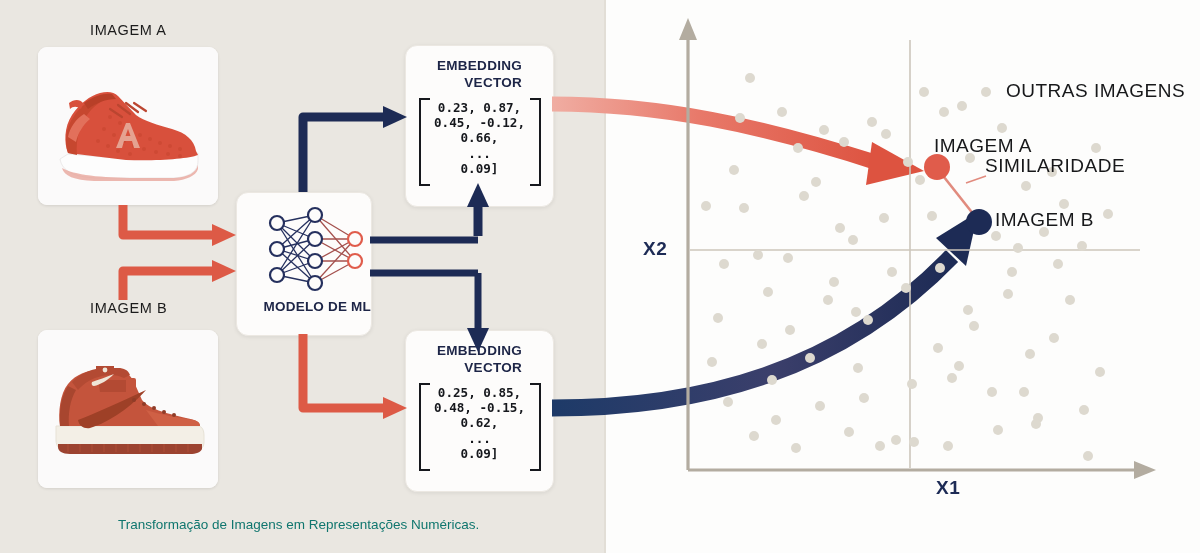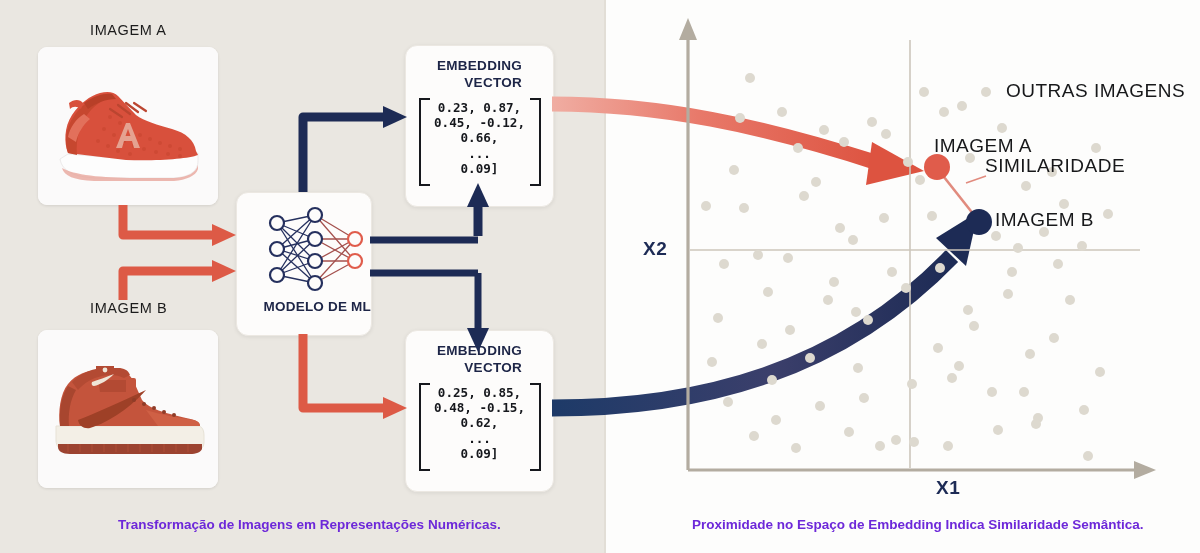--- a/index.html
+++ b/index.html
@@ -19,21 +19,21 @@
     position:absolute;left:605px;top:0;width:595px;height:553px;
     background:#fdfdfc;
   }
   .panel-divider{
     position:absolute;left:604px;top:0;width:2px;height:553px;
     background:#e2ded6;
   }
 
   
   .caption{
-    position:absolute;font-size:13.5px;color:#6d28d9;white-space:nowrap;font-weight:bold;
+    position:absolute;font-size:13.5px;color:#0f766e;white-space:nowrap;
   }
   .caption-left{left:118px;top:517px;}
   .caption-right{left:692px;top:517px;}
 
   
   .img-label{
     position:absolute;font-size:14.5px;letter-spacing:.6px;color:#1c1c1c;
     white-space:nowrap;
   }
   .label-a{left:90px;top:22px;}
@@ -475,15 +475,14 @@
 
   <div class="axis-label lab-x2">X2</div>
   <div class="axis-label lab-x1">X1</div>
 
   <div class="pt-label lab-outras">OUTRAS IMAGENS</div>
   <div class="pt-label lab-imga">IMAGEM A</div>
   <div class="pt-label lab-simil">SIMILARIDADE</div>
   <div class="pt-label lab-imgb">IMAGEM B</div>
 
   <div class="caption caption-left">Transformação de Imagens em Representações Numéricas.</div>
-  <div class="caption caption-right">Proximidade no Espaço de Embedding Indica Similaridade Semântica.</div>
 
 </div>
 
 </body></html>

